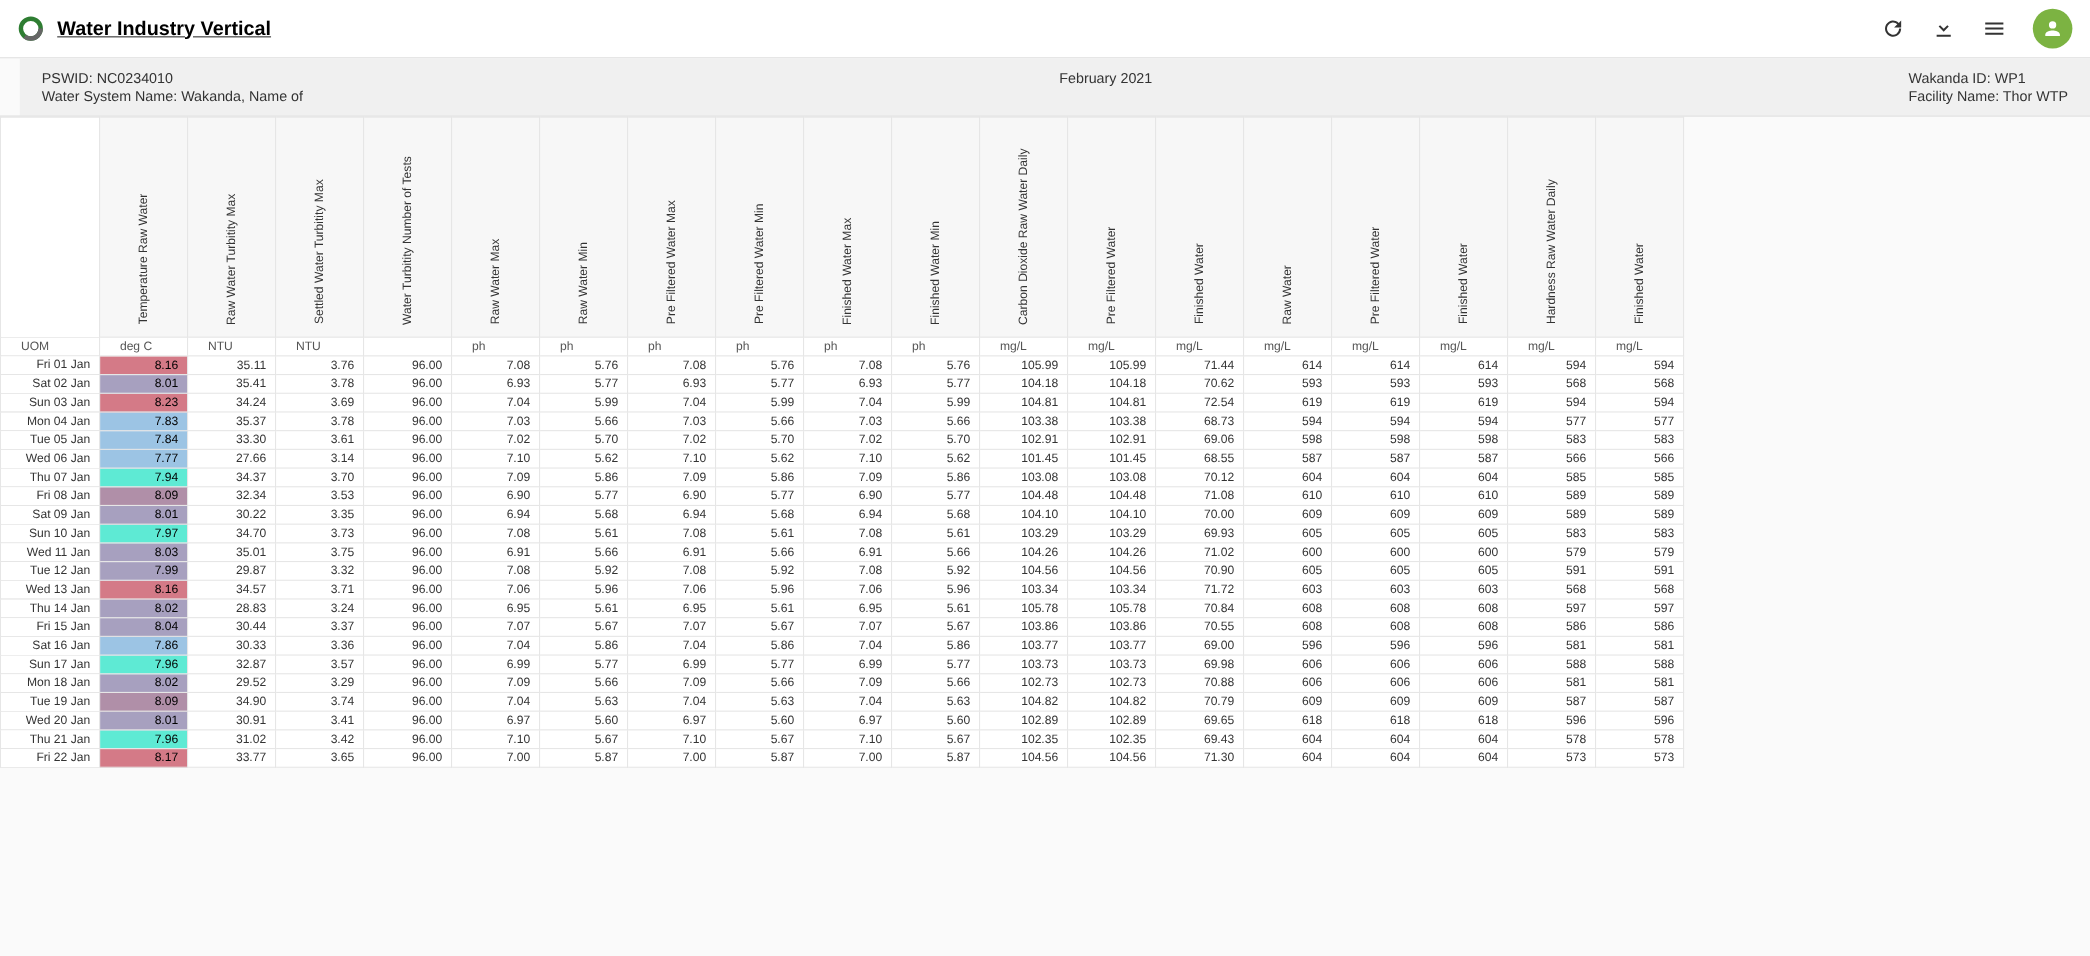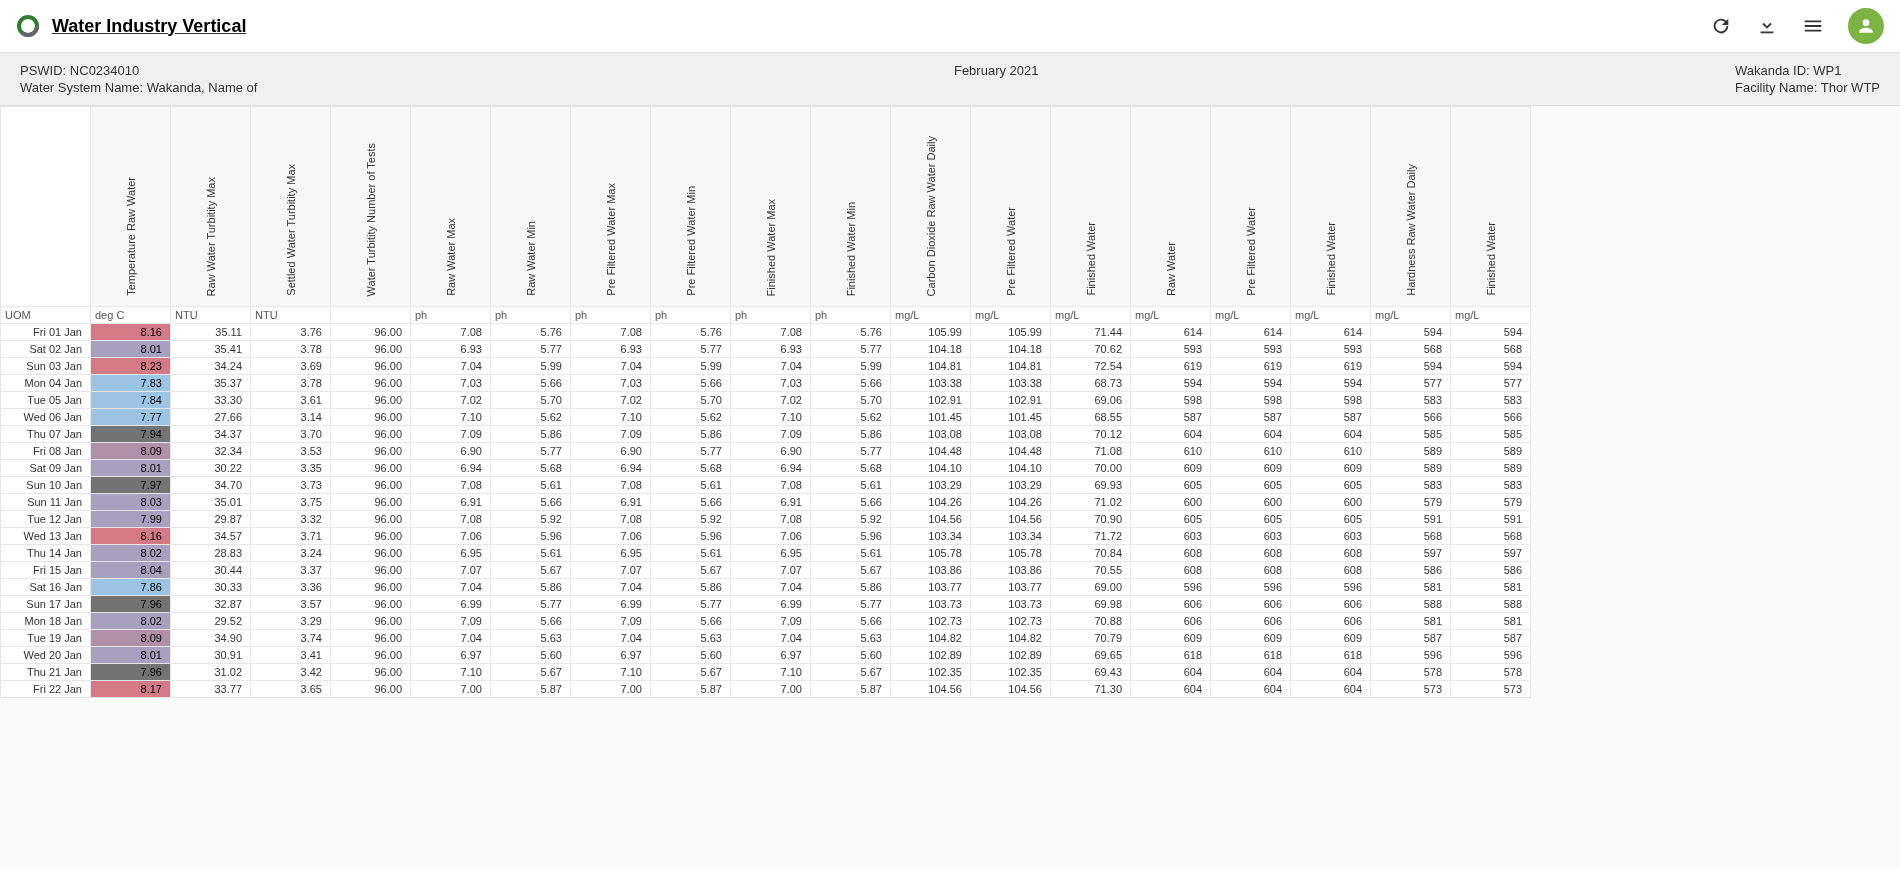--- a/index.html
+++ b/index.html
@@ -5,41 +5,41 @@
   * { box-sizing: border-box; }
   html, body { margin: 0; padding: 0; font-family: Arial, Helvetica, sans-serif; font-size: 12px; color: #333; background:#fafafa; }
   .topbar { display:flex; align-items:center; justify-content:space-between; padding:8px 16px; background:#fff; border-bottom:1px solid #e0e0e0; }
   .topbar-left { display:flex; align-items:center; gap:12px;text-decoration:underline; }
   .logo { width:24px; height:24px; }
   .app-title { font-size:18px; font-weight:bold; color:#000; }
   .topbar-right { display:flex; align-items:center; gap:24px; }
   .topbar-icon { width:22px; height:22px; cursor:pointer; fill:#333; }
   .avatar { width:36px; height:36px; border-radius:50%; background:#7cb342; display:flex; align-items:center; justify-content:center; cursor:pointer; }
   .avatar svg { width:20px; height:20px; fill:#fff; }
-  .info-band { display:flex; justify-content:space-between; padding:10px 20px; background:#f0f0f0; font-size:13px; color:#333; }
+  .info-band { display:flex; justify-content:space-between; padding:10px 20px; background:#f0f0f0; font-size:13px; color:#333;margin-left:18px; }
   .info-left, .info-right { display:flex; flex-direction:column; gap:2px; }
   .info-center { text-align:center; flex:1; }
   .info-line { white-space:nowrap; }
   .table-wrap { overflow:auto; height:calc(100vh - 120px); border-top:1px solid #ddd; }
   table { border-collapse:collapse; table-layout:fixed; }
   th, td { border:1px solid #e6e6e6; padding:2px 8px; font-size:11px; text-align:right; background:#fff; }
   th { background:#f7f7f7; font-weight:normal; color:#333; text-align:center; }
   .group-header th { background:#eee; font-weight:bold; font-size:12px; }
   .sub-header th { height:200px; vertical-align:bottom; }
   .vlabel { writing-mode:vertical-rl; transform:rotate(180deg); display:inline-block; white-space:nowrap; font-size:11px; padding:6px 0; }
-  .uom-row th, .uom-row td { background:#fff; font-size:11px; text-align:left; padding-left:4px; color:#555; }
+  .uom-row th, .uom-row td { background:#fff; font-size:11px; text-align:left; padding-left:18px; color:#555; }
   .date-cell { text-align:right; background:#fff; white-space:nowrap; }
   .row-label { position:sticky; left:0; z-index:2; background:#fff; }
   .col-date { width:90px; }
   .col-val { width:80px; }
   
   .t-hot { background:#d47a87; color:#000; }
   .t-warm { background:#b08fa8; color:#000; }
   .t-mid { background:#a7a0bf; color:#000; }
-  .t-cool { background:#737373; color:#000;text-align:right; }
+  .t-cool { background:#5eead4; color:#000;text-align:right; }
   .t-cold { background:#9cc4e4; color:#000; }
 </style>
 </head>
 <body>
 
 <div class="topbar">
   <div class="topbar-left">
     <svg class="logo" viewBox="0 0 24 24">
         <circle cx="12" cy="12" r="9" fill="none" stroke="#2e7d32" stroke-width="4"></circle>
         <circle cx="12" cy="12" r="9" fill="none" stroke="#666" stroke-width="4" stroke-dasharray="20 40"></circle>
@@ -329,21 +329,21 @@
           <td>103.29</td>
           <td>103.29</td>
           <td>69.93</td>
           <td>605</td>
           <td>605</td>
           <td>605</td>
           <td>583</td>
           <td>583</td>
         </tr>
         <tr>
-          <td class="date-cell row-label">Sun 11 Jan</td>
+          <td class="date-cell row-label">Wed 11 Jan</td>
           <td class="t-mid">8.03</td>
           <td>35.01</td>
           <td>3.75</td>
           <td>96.00</td>
           <td>6.91</td>
           <td>5.66</td>
           <td>6.91</td>
           <td>5.66</td>
           <td>6.91</td>
           <td>5.66</td>

